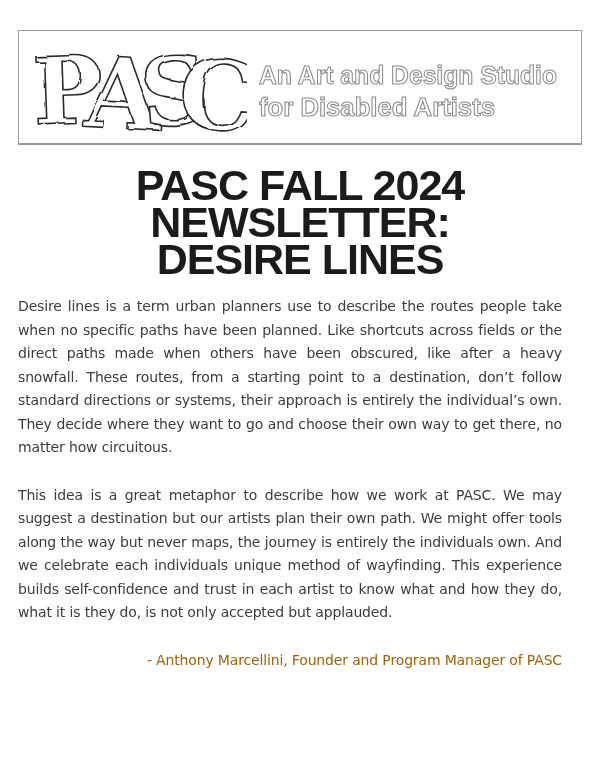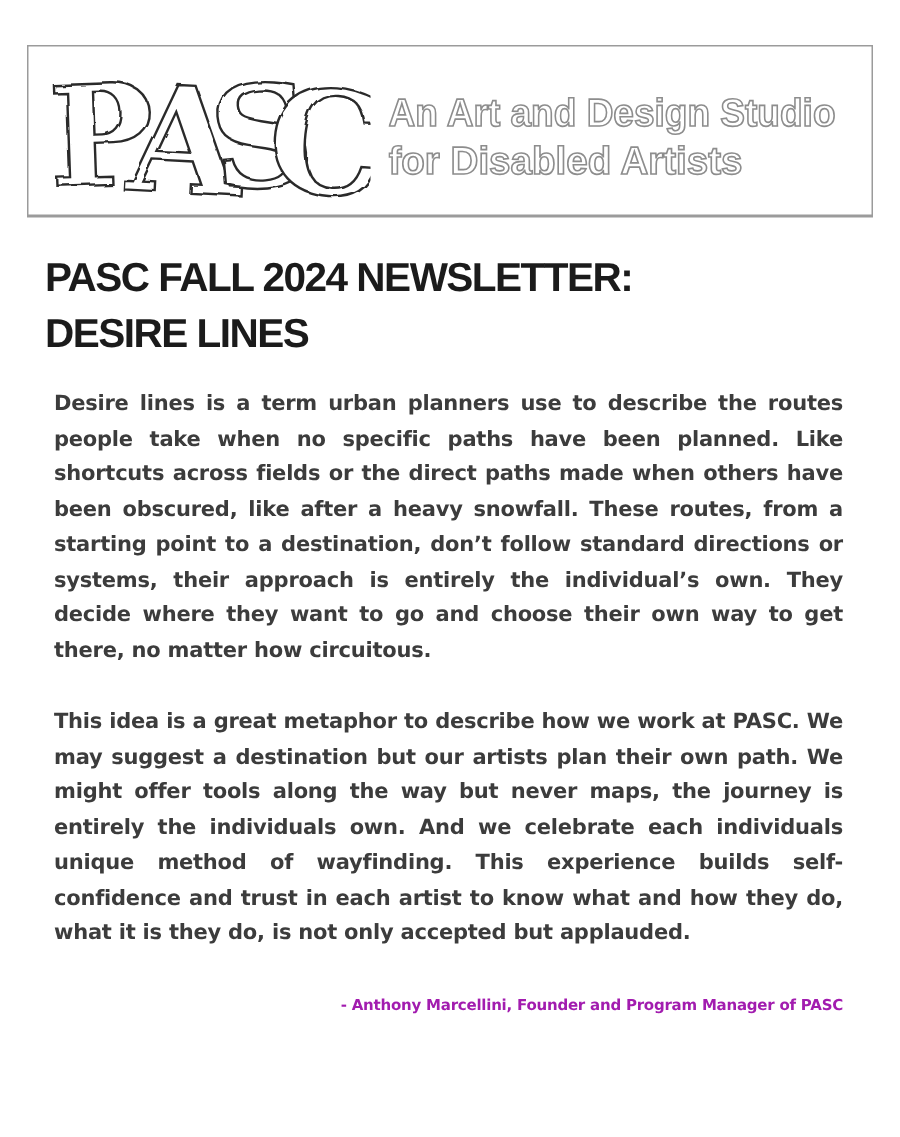--- a/index.html
+++ b/index.html
@@ -28,51 +28,50 @@
   }
   .tagline-svg {
     position: absolute;
     left: 240px;
     top: 29px;
   }
 
   
   .page-title {
     margin: 22px 30px 0 30px;
-    text-align: left;
+    text-align: center;
     font-family: "Liberation Sans", sans-serif;
     font-weight: bold;
-    font-size: 27px;
+    font-size: 43px;
     line-height: 37px;
     letter-spacing: -1px;
     color: #1b1b1b;
   }
 
   
   .article {
-    margin: 17px 38px 0 36px;
+    margin: 17px 38px 0 18px;
     color: #3c3c3c;
-    font-weight: bold;
   }
   .article p {
     margin: 0 0 24px 0;
     font-family: "DejaVu Sans", sans-serif;
     font-size: 14px;
     line-height: 23.5px;
     letter-spacing: -0.15px;
     text-align: justify;
   }
   .article p.no-gap { margin-bottom: 0; }
   .signature {
     font-family: "DejaVu Sans", sans-serif;
-    font-size: 10px;
+    font-size: 14px;
     line-height: 23.5px;
     letter-spacing: -0.15px;
     text-align: right;
-    color: #a21caf;
+    color: #a16207;
   }
 </style>
 </head>
 <body>
 
 <div class="page">
 
   <div class="masthead">
 
     <svg class="logo-svg" width="216" height="104" viewBox="0 0 216 104" aria-hidden="true">

